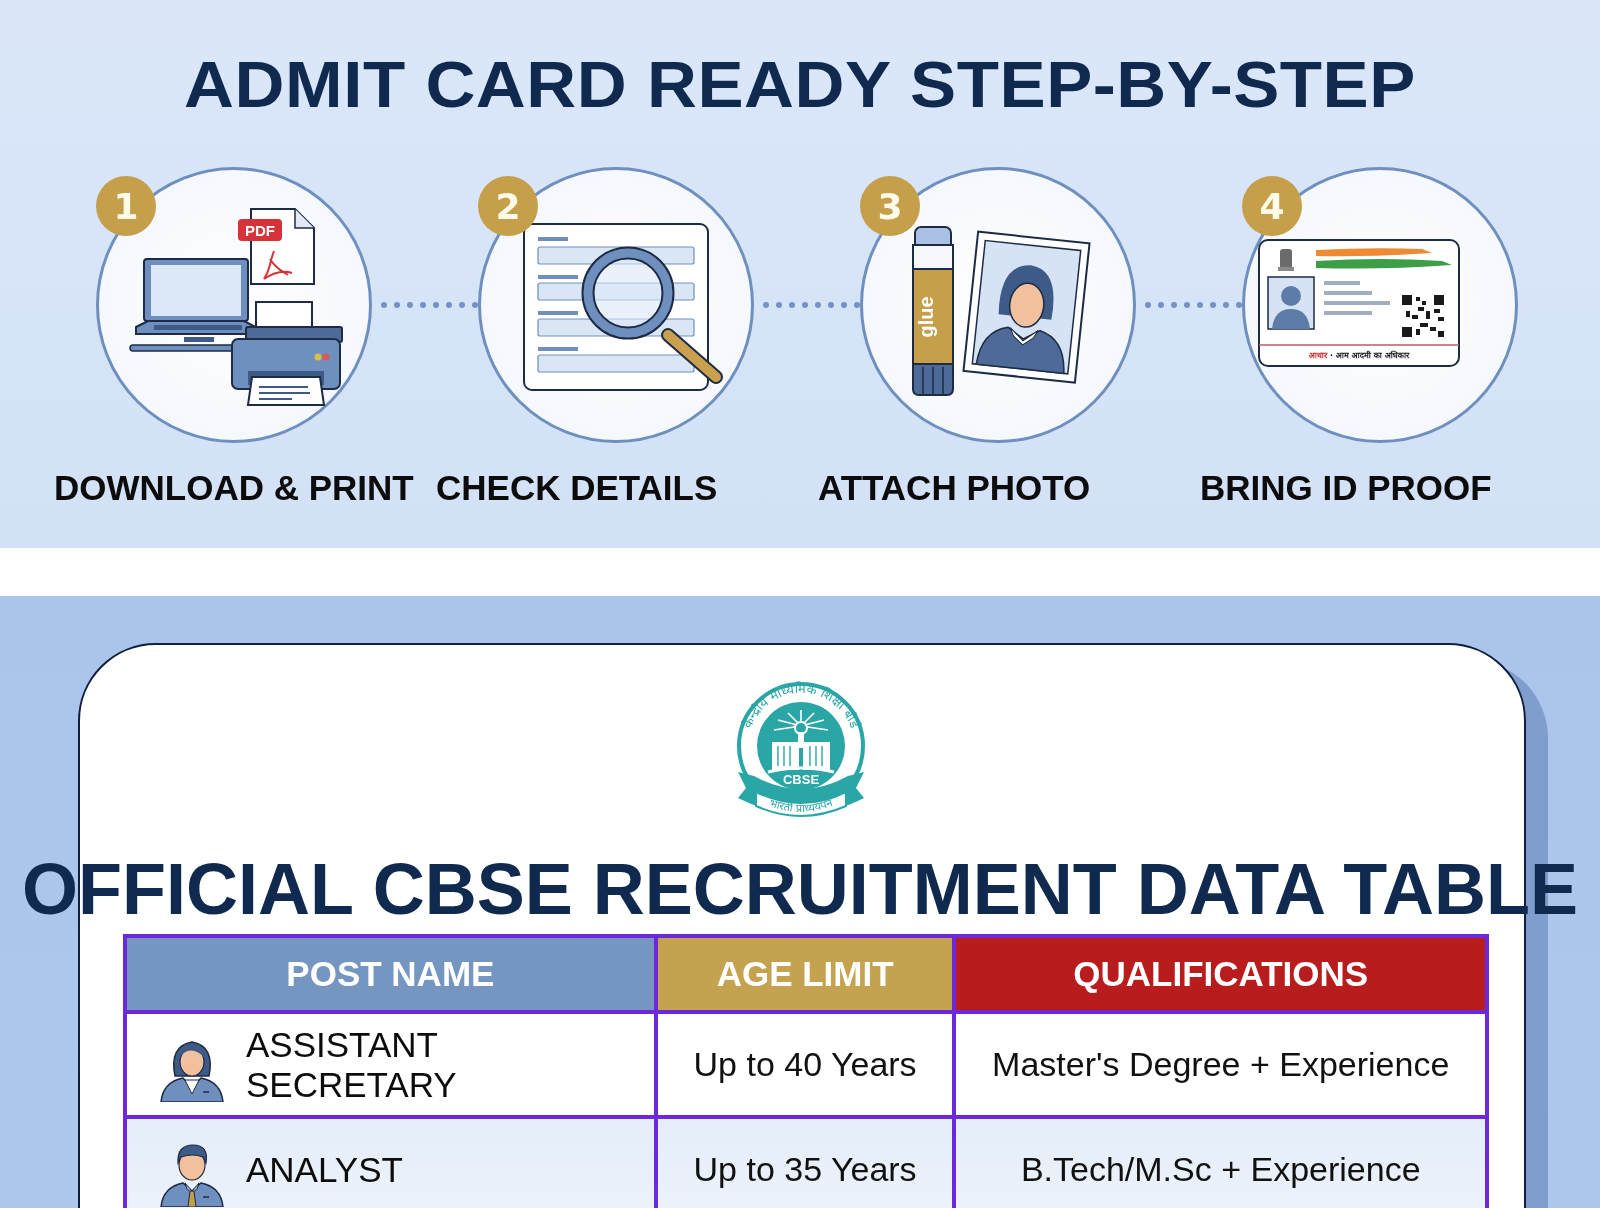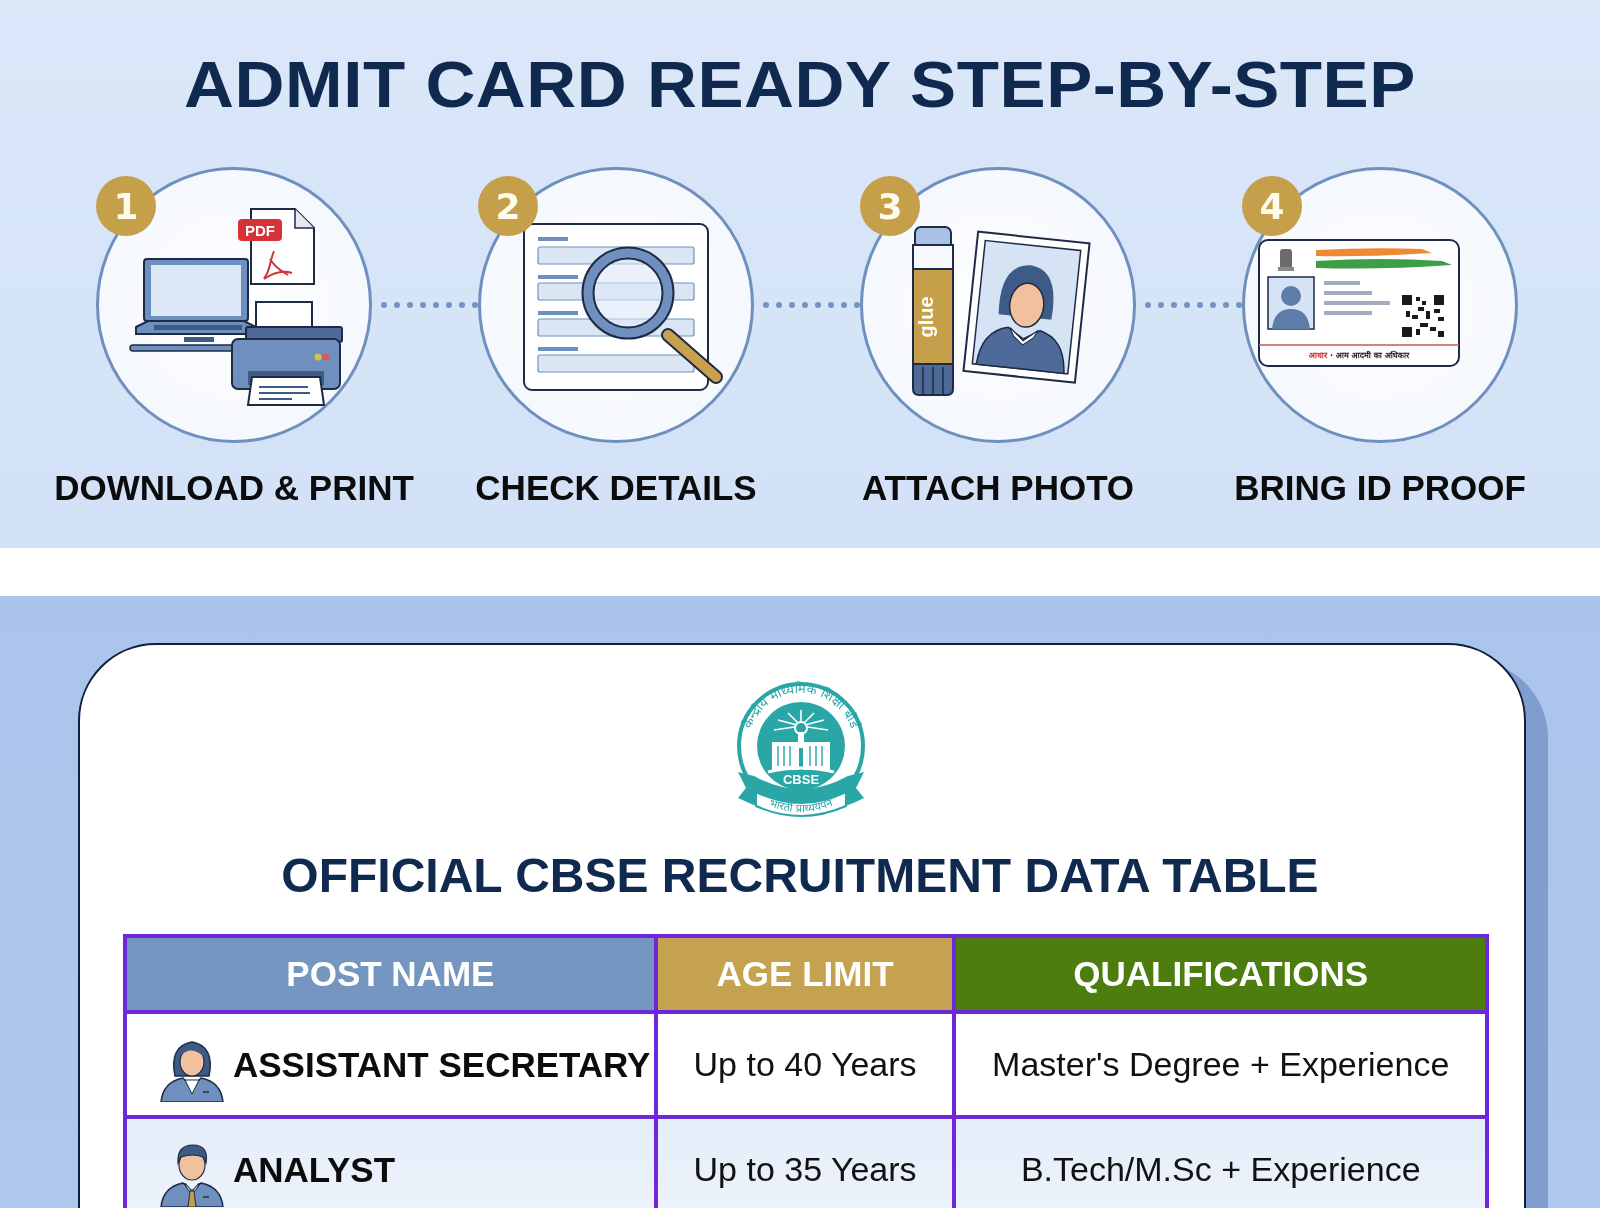--- a/index.html
+++ b/index.html
@@ -30,21 +30,21 @@
     background: #c59f4a; color: #fffbea; font-weight: 700; font-size: 36px;
     display: flex; align-items: center; justify-content: center;
     font-family: "DejaVu Sans", sans-serif;
   }
   .step-art { position: absolute; left: 0; top: 0; width: 276px; height: 276px; }
   .connector {
     position: absolute; top: 302px; height: 6px; display: flex; gap: 7px; align-items: center;
   }
   .connector span { width: 6px; height: 6px; border-radius: 50%; background: #7592c4; display: block; }
   .step-label {
-    position: absolute; top: 468px; width: 360px; text-align: center;
+    position: absolute; top: 468px; width: 360px; 
     font-size: 35px; font-weight: 700; color: #0c0c0c;
   }
 
   
   .white-divider { position: absolute; left: 0; top: 572px; width: 1600px; height: 24px; background: #ffffff; }
 
   
   .bottom-section {
     position: absolute; left: 0; top: 596px; width: 1600px; height: 612px;
     background: linear-gradient(180deg, #abc4eb 0%, #aec7ec 100%);
@@ -53,38 +53,38 @@
     position: absolute; left: 100px; top: 660px; width: 1448px; height: 600px;
     border-radius: 78px 78px 0 0; background: #7f9ece;
   }
   .card {
     position: absolute; left: 78px; top: 643px; width: 1448px; height: 600px;
     border-radius: 78px 78px 0 0; background: #ffffff; border: 2.5px solid #0f1f3d;
   }
   .logo { position: absolute; left: 726px; top: 680px; width: 150px; height: 150px; }
   .table-title {
     position: absolute; left: 0; top: 848px; width: 1600px; text-align: center;
-    font-size: 48px; font-weight: 700; color: #102a4f;
+    font-size: 72px; font-weight: 700; color: #102a4f;
   }
   .data-table {
     position: absolute; left: 123px; top: 934px; width: 1366px; border-collapse: collapse;
   }
   .data-table th, .data-table td { border: 4px solid #6d28d9; }
   .data-table th {
     height: 76px; color: #ffffff; font-size: 35px; font-weight: 700; text-align: center;
   }
   .th-post { width: 532px; background: #7596c0; }
   .th-age { width: 300px; background: #c5a24f; }
-  .th-qual { width: 534px; background: #4d7c0f; }
+  .th-qual { width: 534px; background: #b91c1c; }
   .data-table td { height: 105px; font-size: 34px; color: #111111; text-align: center; }
   .data-table tr.row-even td { background: linear-gradient(180deg, #e4edf9 0%, #edf3fb 100%); }
   .data-table tr.row-odd td { background: #ffffff; }
   .post-cell { display: flex; align-items: center; height: 100%; padding-left: 28px; }
   .post-cell .avatar { width: 74px; height: 74px; flex: 0 0 74px; }
-  .post-cell .post-name { margin-left: 4px; font-weight: 700; font-size: 35px; color: #0c0c0c; text-align: left; }
+  .post-cell .post-name { margin-left: 17px; font-weight: 400; font-size: 35px; color: #0c0c0c; text-align: left; }
 </style>
 </head>
 <body>
 
 <section class="top-section">
   <h1 class="main-title">ADMIT CARD READY STEP-BY-STEP</h1>
 
   <div class="connector" style="left:381px;">
     <span></span>
       <span></span>

